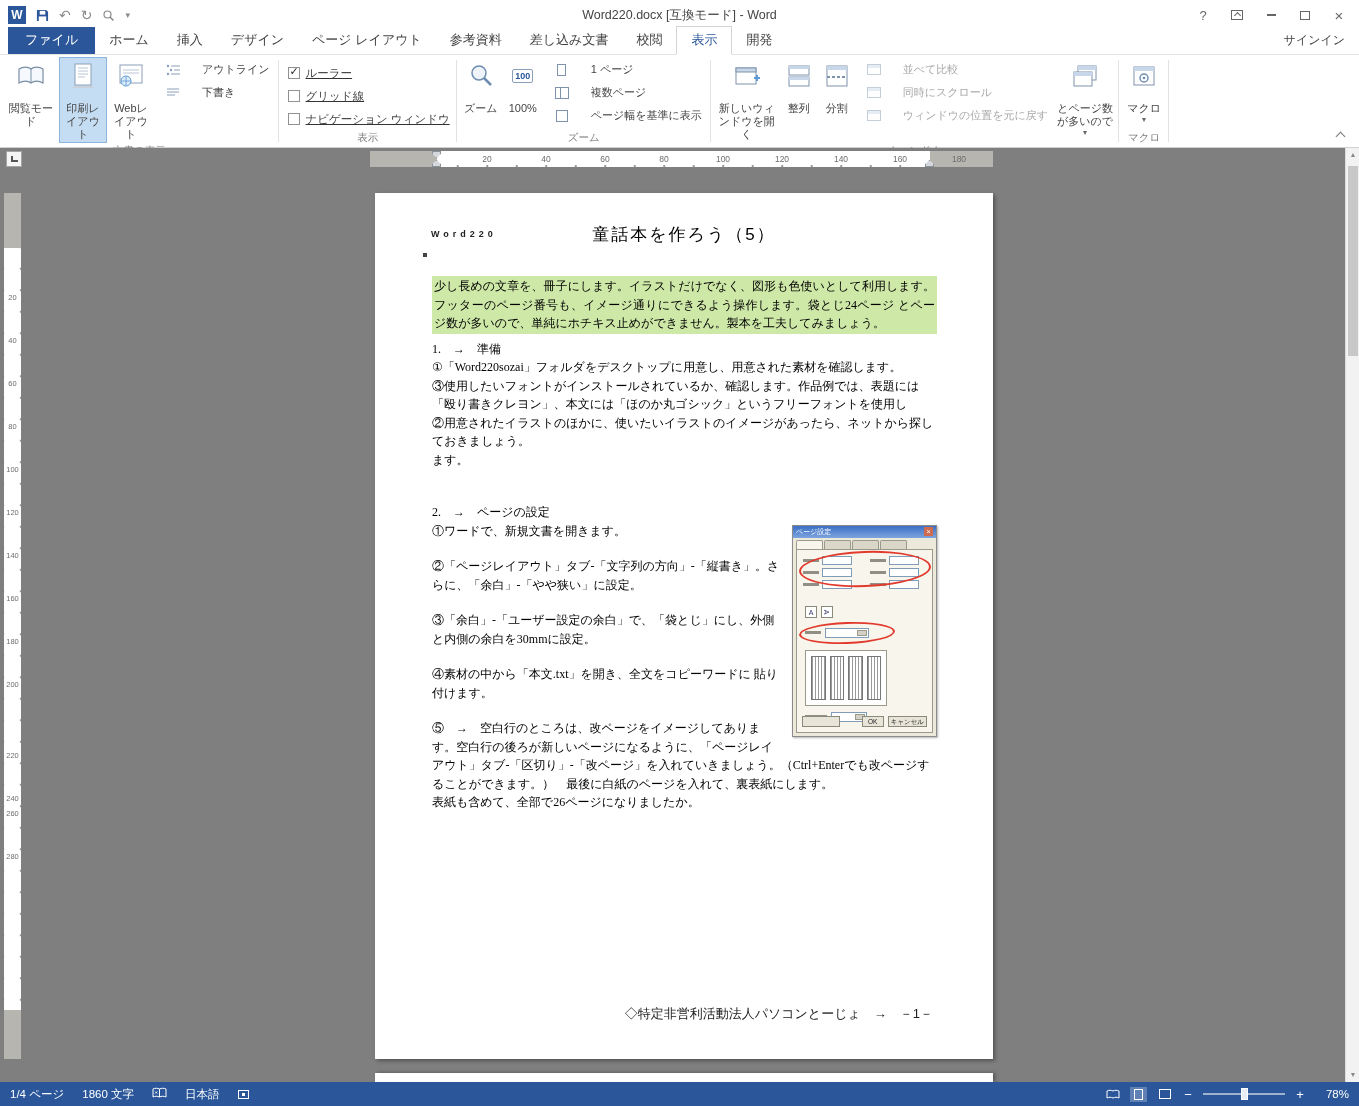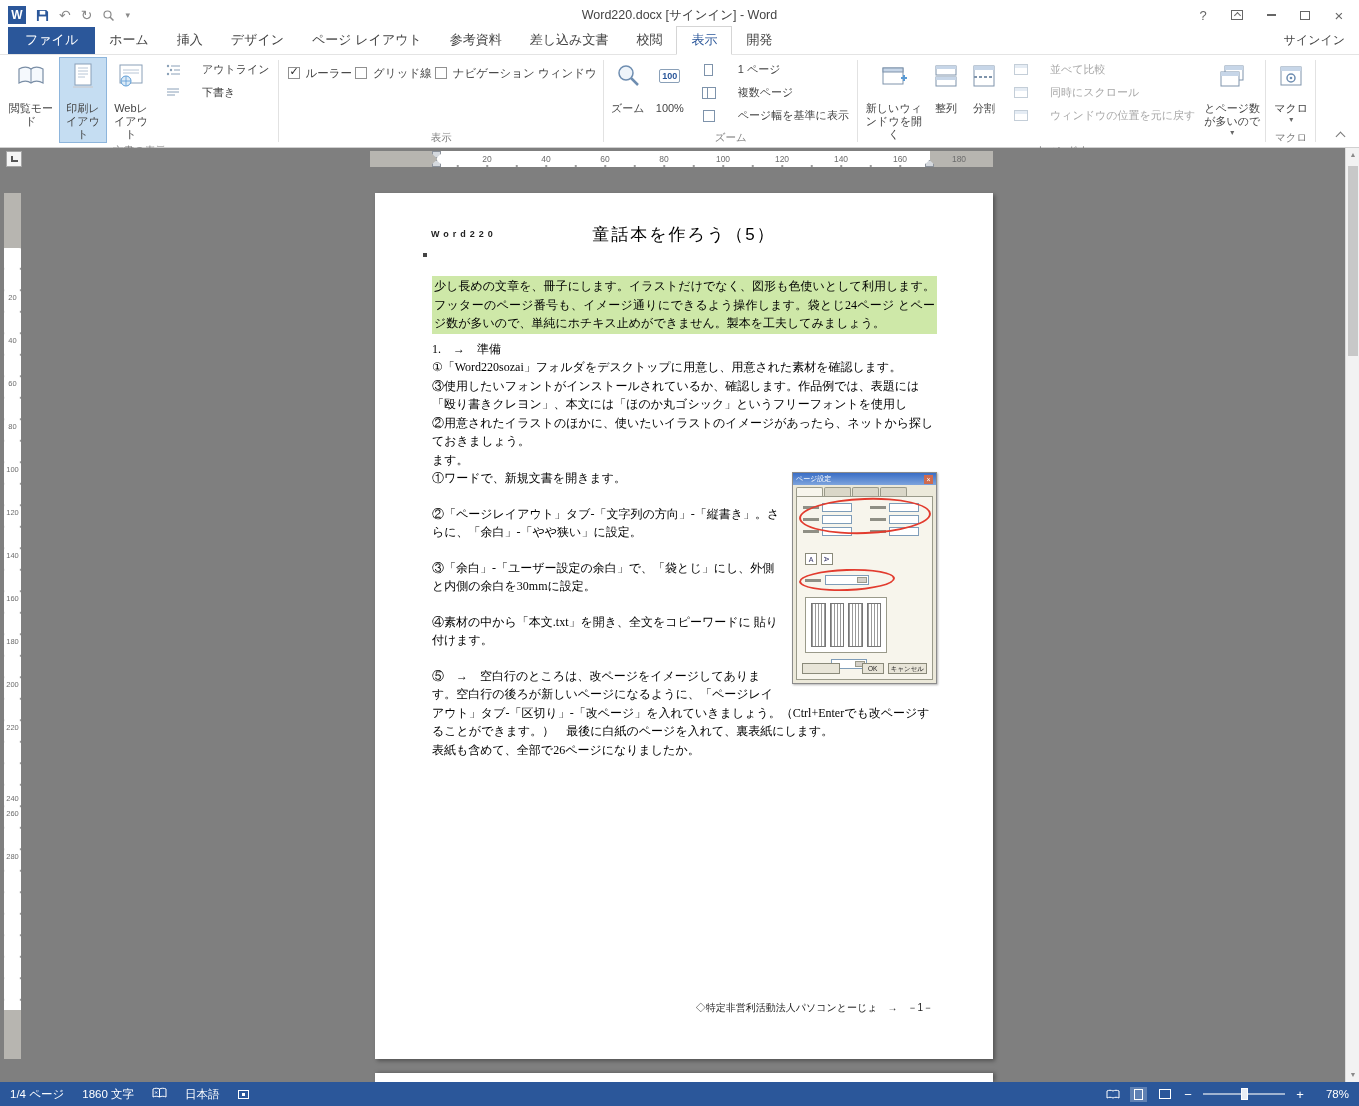--- a/index.html
+++ b/index.html
@@ -40,21 +40,21 @@
   .bigbtn{display:flex;flex-direction:column;align-items:center;width:48px;min-height:72px;padding:4px 1px 1px;border:1px solid transparent;text-align:center;}
   .bigbtn.selected{background:var(--selected_button);border-color:#8db5dc;}
   .bic{height:28px;display:flex;align-items:center;justify-content:center;}
   .blabel{font-size:11px;line-height:13px;color:#444;margin-top:12px;}
   .dd-arrow{font-size:8px;color:#666;line-height:8px;margin-top:1px;}
   .vcol{display:flex;flex-direction:column;gap:2px;padding:2px 2px 0 6px;}
   .smallbtn{display:flex;align-items:center;gap:21px;height:21px;font-size:11px;color:#444;padding:0 4px;white-space:nowrap;}
   .smallbtn.disabled{color:#a8a8a8;}
   .smallbtn.disabled .sic{opacity:.45;}
   .sic{display:inline-flex;width:16px;justify-content:center;}
-  .chkcol{display:flex;flex-direction:row;gap:3px;padding:6px 4px 0 6px;}
+  .chkcol{display:flex;flex-direction:column;gap:3px;padding:6px 4px 0 6px;text-decoration:underline;}
   .chk{display:flex;align-items:center;gap:6px;font-size:11.5px;color:#444;height:20px;white-space:nowrap;}
   .chk .box{width:12px;height:12px;border:1px solid #919191;background:#fff;position:relative;flex:0 0 auto;}
   .chk.checked .box::after{content:"✓";position:absolute;top:-3px;left:1px;font-size:11px;color:#222;}
   .badge100{font-size:9px;font-weight:bold;color:var(--accent);border:1px solid #8aa0b8;background:#fff;border-radius:2px;padding:0 2px;line-height:12px;}
   .mini-win{display:inline-block;width:14px;height:11px;border:1px solid #7e93ab;background:#fff;position:relative;}
   .mini-win::before{content:"";position:absolute;left:0;right:0;top:0;height:3px;background:#c7d6e8;}
   .mini-page{display:inline-block;width:9px;height:12px;border:1px solid #7e93ab;background:#fff;}
   .collapse-chevron{position:absolute;right:12px;bottom:6px;width:12px;height:12px;}
   .collapse-chevron::before{content:"";position:absolute;left:2px;top:4px;width:6px;height:6px;border-left:1.5px solid #777;border-top:1.5px solid #777;transform:rotate(45deg);}
 
@@ -79,21 +79,21 @@
   .page-next{position:absolute;left:375px;top:925px;width:618px;height:9px;background:#fff;box-shadow:2px 0 4px rgba(0,0,0,.35);}
 
   .doc-header{position:absolute;left:56px;top:36px;font-size:9px;font-weight:bold;letter-spacing:4px;color:#222;}
   .doc-title{position:absolute;left:0;right:0;top:30px;text-align:center;font-size:17px;letter-spacing:2px;color:#000;}
   .para-mark{position:absolute;left:48px;top:60px;width:4px;height:4px;background:#444;}
   .doc-body{position:absolute;left:57px;top:83px;width:505px;font-family:"Liberation Serif","DejaVu Serif",serif;font-size:12px;line-height:18.5px;color:#000;}
   .doc-body p{margin:0;}
   .hl{background:var(--highlight);text-align:justify;padding:1px 2px;margin-bottom:6px !important;}
   .s2h{margin-top:34px !important;}
   .sp{margin-bottom:17px !important;}
-  .doc-footer{position:absolute;right:60px;bottom:44px;font-size:10px;color:#222;font-family:"Liberation Sans",sans-serif;}
+  .doc-footer{position:absolute;right:60px;bottom:36px;font-size:13px;color:#222;font-family:"Liberation Sans",sans-serif;}
 
   
   .dialog-shot{float:right;width:145px;height:212px;margin:3px 0 8px 10px;background:#ece9da;border:1px solid #8b8b8b;position:relative;font-family:"Liberation Sans",sans-serif;box-shadow:1px 1px 2px rgba(0,0,0,.3);}
   .ds-tb{height:12px;background:linear-gradient(#3a6ec5,#7da4dd);color:#fff;font-size:7px;line-height:12px;padding:0 3px;display:flex;align-items:center;}
   .ds-x{margin-left:auto;width:9px;height:9px;background:#cf6a4e;color:#fff;font-size:7px;line-height:9px;text-align:center;}
   .ds-tabs{display:flex;gap:1px;padding:2px 3px 0;}
   .ds-tabs span{height:9px;width:27px;background:#dad7c8;border:1px solid #9a9a8a;border-bottom:none;border-radius:2px 2px 0 0;}
   .ds-tabs span.on{background:#f7f5ec;}
   .ds-bd{position:absolute;left:3px;right:3px;top:23px;bottom:3px;background:#f7f5ec;border:1px solid #9a9a8a;}
   .ds-grid{position:absolute;left:6px;top:6px;width:126px;display:grid;grid-template-columns:1fr 1fr;gap:3px 8px;}
@@ -157,21 +157,21 @@
       <span class="qat-btn">↶</span>
       <span class="qat-btn">↻</span>
       <span class="qat-btn">
         <svg width="13" height="13" viewBox="0 0 13 13">
             <circle cx="5.5" cy="5.5" r="3.5" fill="none" stroke="#8a8a8a" stroke-width="1.2"></circle>
             <line x1="8" y1="8" x2="11.5" y2="11.5" stroke="#8a8a8a" stroke-width="1.5"></line>
           </svg>
       </span>
       <span class="qat-btn" style="font-size:9px;">▾</span>
     </div>
-    <div class="win-title">Word220.docx [サインイン] - Word</div>
+    <div class="win-title">Word220.docx [互換モード] - Word</div>
     <div class="win-controls">
       <span class="wc">?</span>
       <span class="wc">
           <span class="ribopt-glyph"></span>
         </span>
       <span class="wc">
           <span class="min-glyph"></span>
         </span>
       <span class="wc">
           <span class="max-glyph"></span>
@@ -440,38 +440,39 @@
       <span class="vtick" style="top:104px">20</span>
       <span class="vtick" style="top:147px">40</span>
       <span class="vtick" style="top:190px">60</span>
       <span class="vtick" style="top:233px">80</span>
       <span class="vtick" style="top:276px">100</span>
       <span class="vtick" style="top:319px">120</span>
       <span class="vtick" style="top:362px">140</span>
       <span class="vtick" style="top:405px">160</span>
       <span class="vtick" style="top:448px">180</span>
       <span class="vtick" style="top:491px">200</span>
-      <span class="vtick" style="top:534px">220</span>
+      <span class="vtick" style="top:562px">220</span>
       <span class="vtick" style="top:605px">240</span>
       <span class="vtick" style="top:620px">260</span>
       <span class="vtick" style="top:663px">280</span>
     </div>
 
     <div class="page">
       <div class="doc-header">Word220</div>
       <div class="doc-title">童話本を作ろう（5）</div>
       <span class="para-mark"></span>
 
       <div class="doc-body">
         <p class="hl">少し長めの文章を、冊子にします。イラストだけでなく、図形も色使いとして利用します。フッターのページ番号も、イメージ通りにできるよう操作します。袋とじ24ページ とページ数が多いので、単純にホチキス止めができません。製本を工夫してみましょう。</p>
         <p>1.　→　準備</p>
         <p>①「Word220sozai」フォルダをデスクトップに用意し、用意された素材を確認します。</p>
         <p>③使用したいフォントがインストールされているか、確認します。作品例では、表題には「殴り書きクレヨン」、本文には「ほのか丸ゴシック」というフリーフォントを使用し</p>
         <p>②用意されたイラストのほかに、使いたいイラストのイメージがあったら、ネットから探しておきましょう。</p>
         <p>ます。</p>
+        <p class="s2h">2.　→　ページの設定</p>
 
         <div class="dialog-shot">
           <div class="ds-tb">
             <span>ページ設定</span>
             <span class="ds-x">×</span>
           </div>
           <div class="ds-tabs">
               <span class="on"></span>
               <span></span>
               <span></span>

